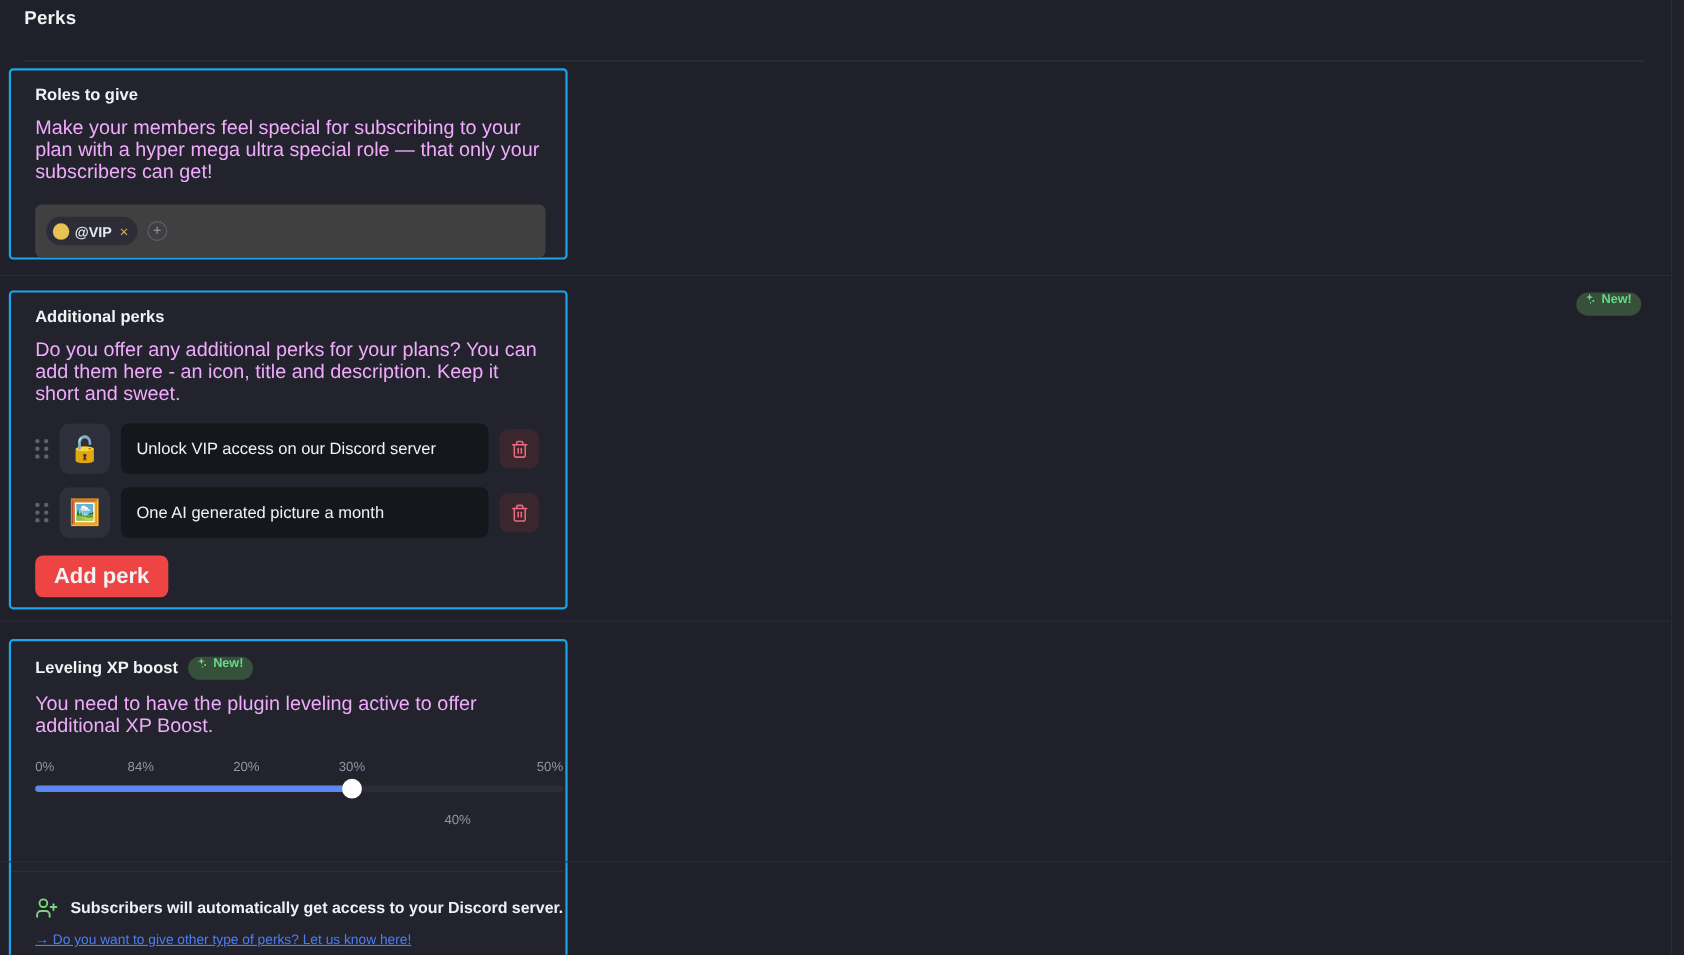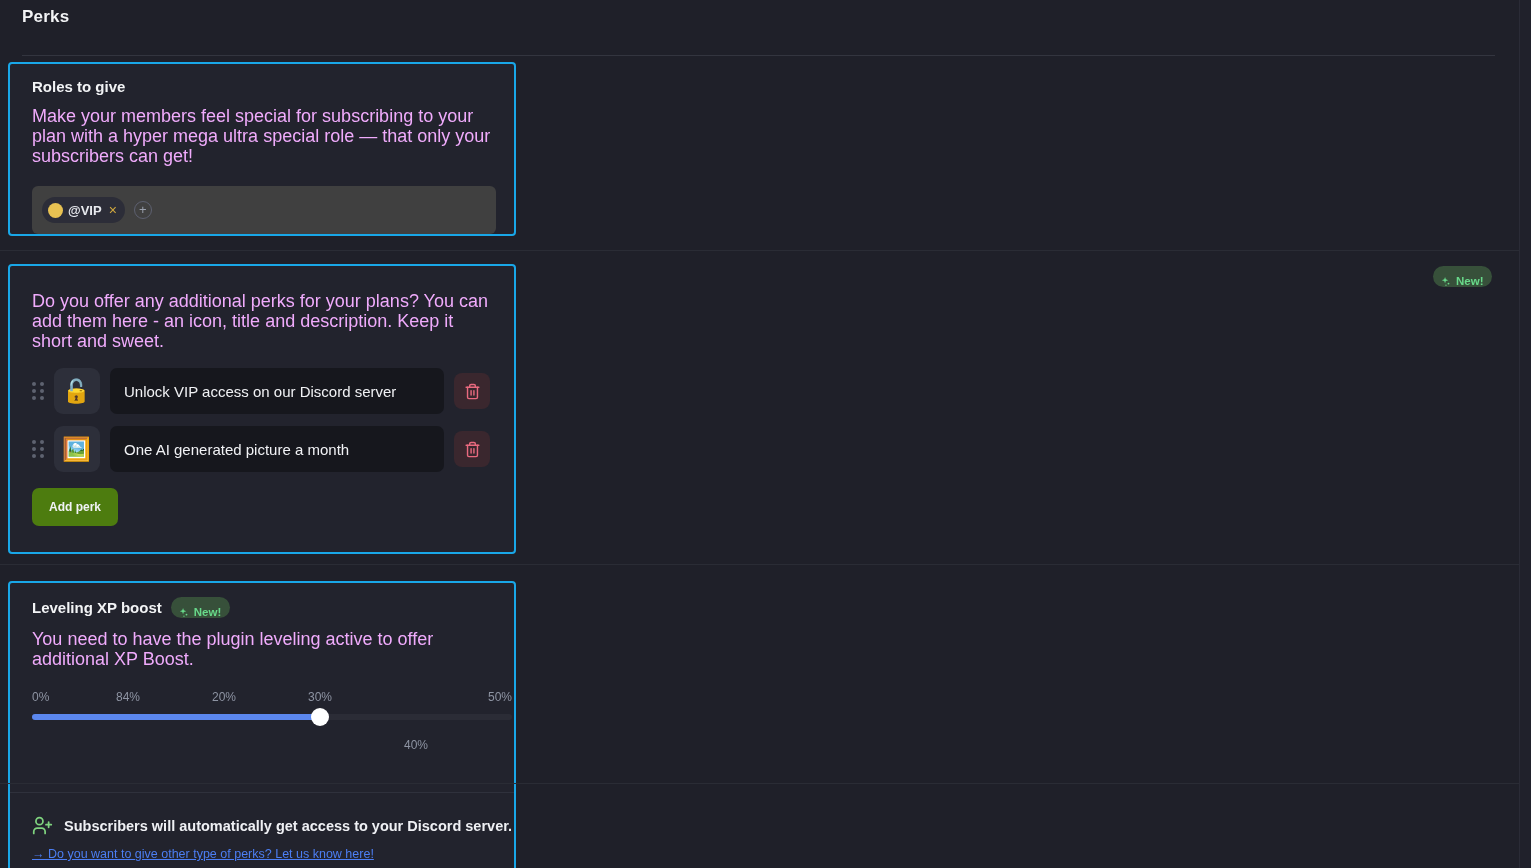--- a/index.html
+++ b/index.html
@@ -169,34 +169,34 @@
     display: flex;
     align-items: center;
     justify-content: center;
     cursor: pointer;
     flex: none;
   }
   .add-perk-btn {
     margin-top: 4px;
     height: 38px;
     padding: 0 17px;
-    background: #4d7c0f;
+    background: #ef4444;
     color: #f1f2f5;
-    font-size: 12px;
+    font-size: 20px;
     font-weight: bold;
     font-family: "Liberation Sans", sans-serif;
     border: none;
     border-radius: 7px;
     cursor: pointer;
   }
 
   
   .badge-new {
     display: inline-flex;
-    align-items: flex-end;
+    align-items: flex-start;
     gap: 5px;
     height: 21px;
     padding: 0 9px 0 7px;
     background: #37503a;
     border-radius: 11px;
     font-size: 11.5px;
     font-weight: bold;
     color: #68d98a;
   }
   .badge-float {
@@ -332,20 +332,23 @@
           <span class="role-name">@VIP</span>
           <span class="role-remove">×</span>
         </div>
         <div class="role-add">+</div>
       </div>
     </div>
   </div>
 
   <div class="card" id="card-additional">
     <div class="card-inner">
+      <div class="card-title">
+        <span>Additional perks</span>
+      </div>
       <div class="card-desc">Do you offer any additional perks for your plans? You can add them here - an icon, title and description. Keep it short and sweet.</div>
 
       <div class="perk-list">
 
         <div class="perk-row">
           <div class="drag-handle">
             <i></i>
               <i></i>
               <i></i>
               <i></i>

